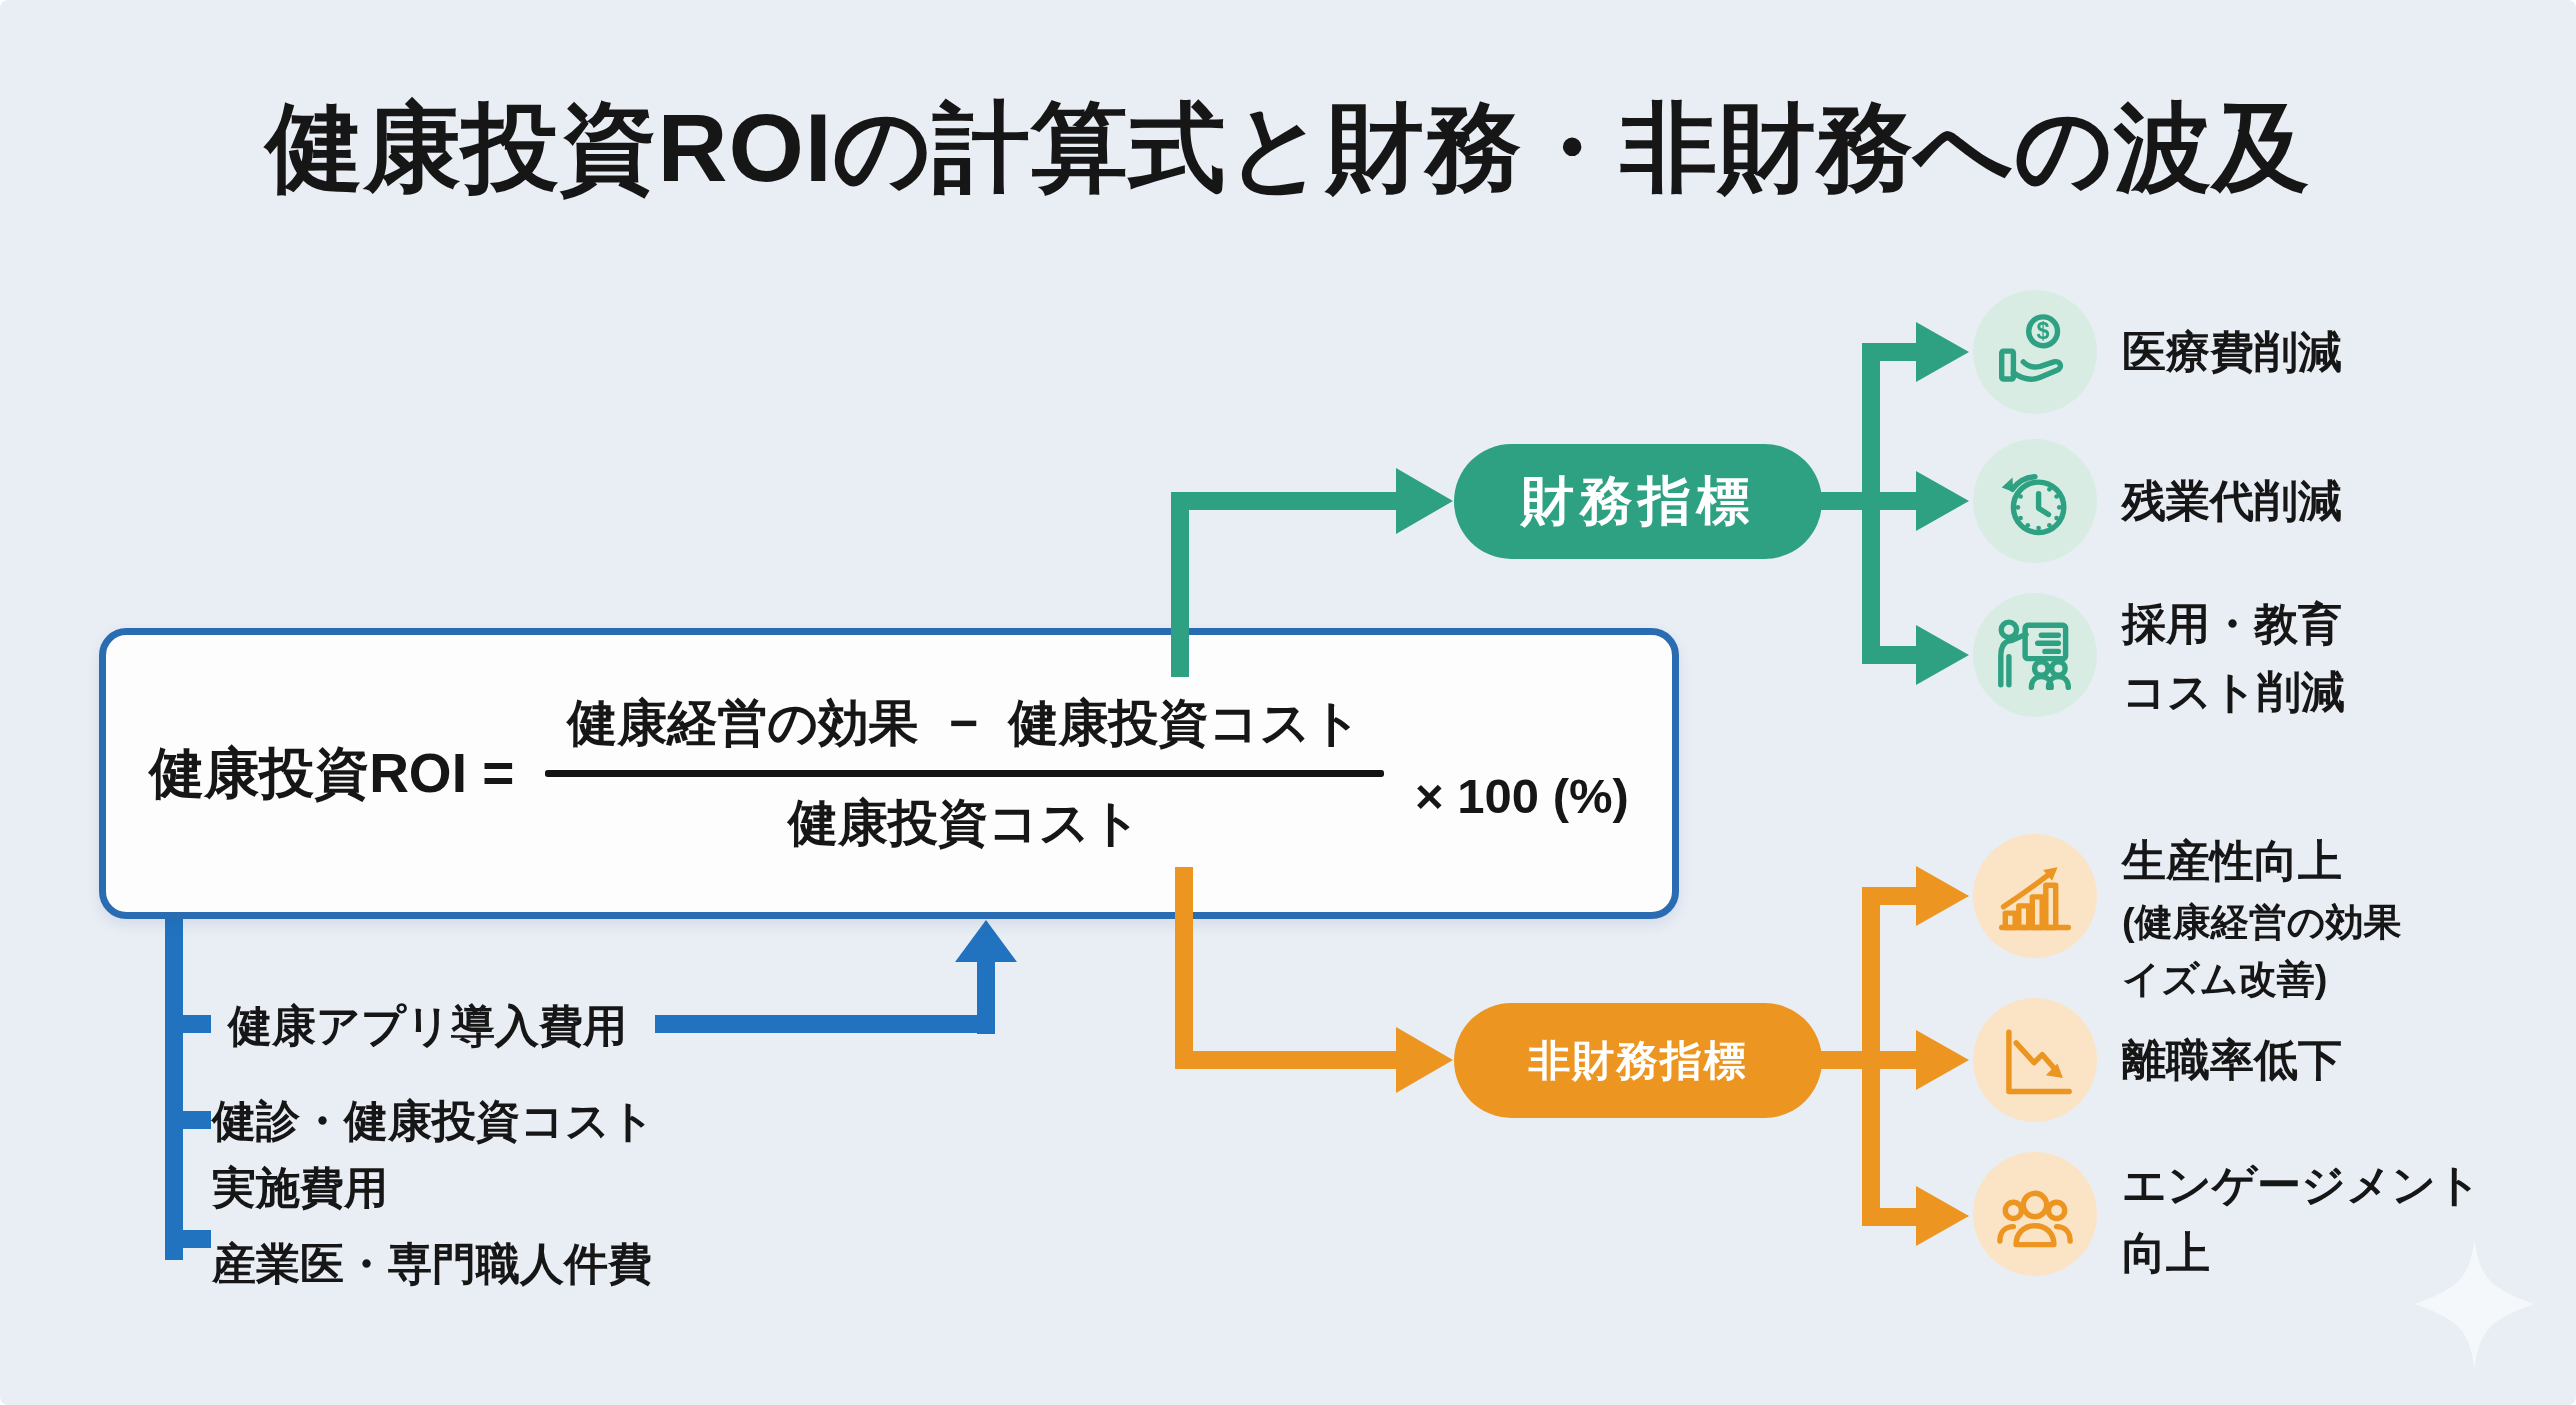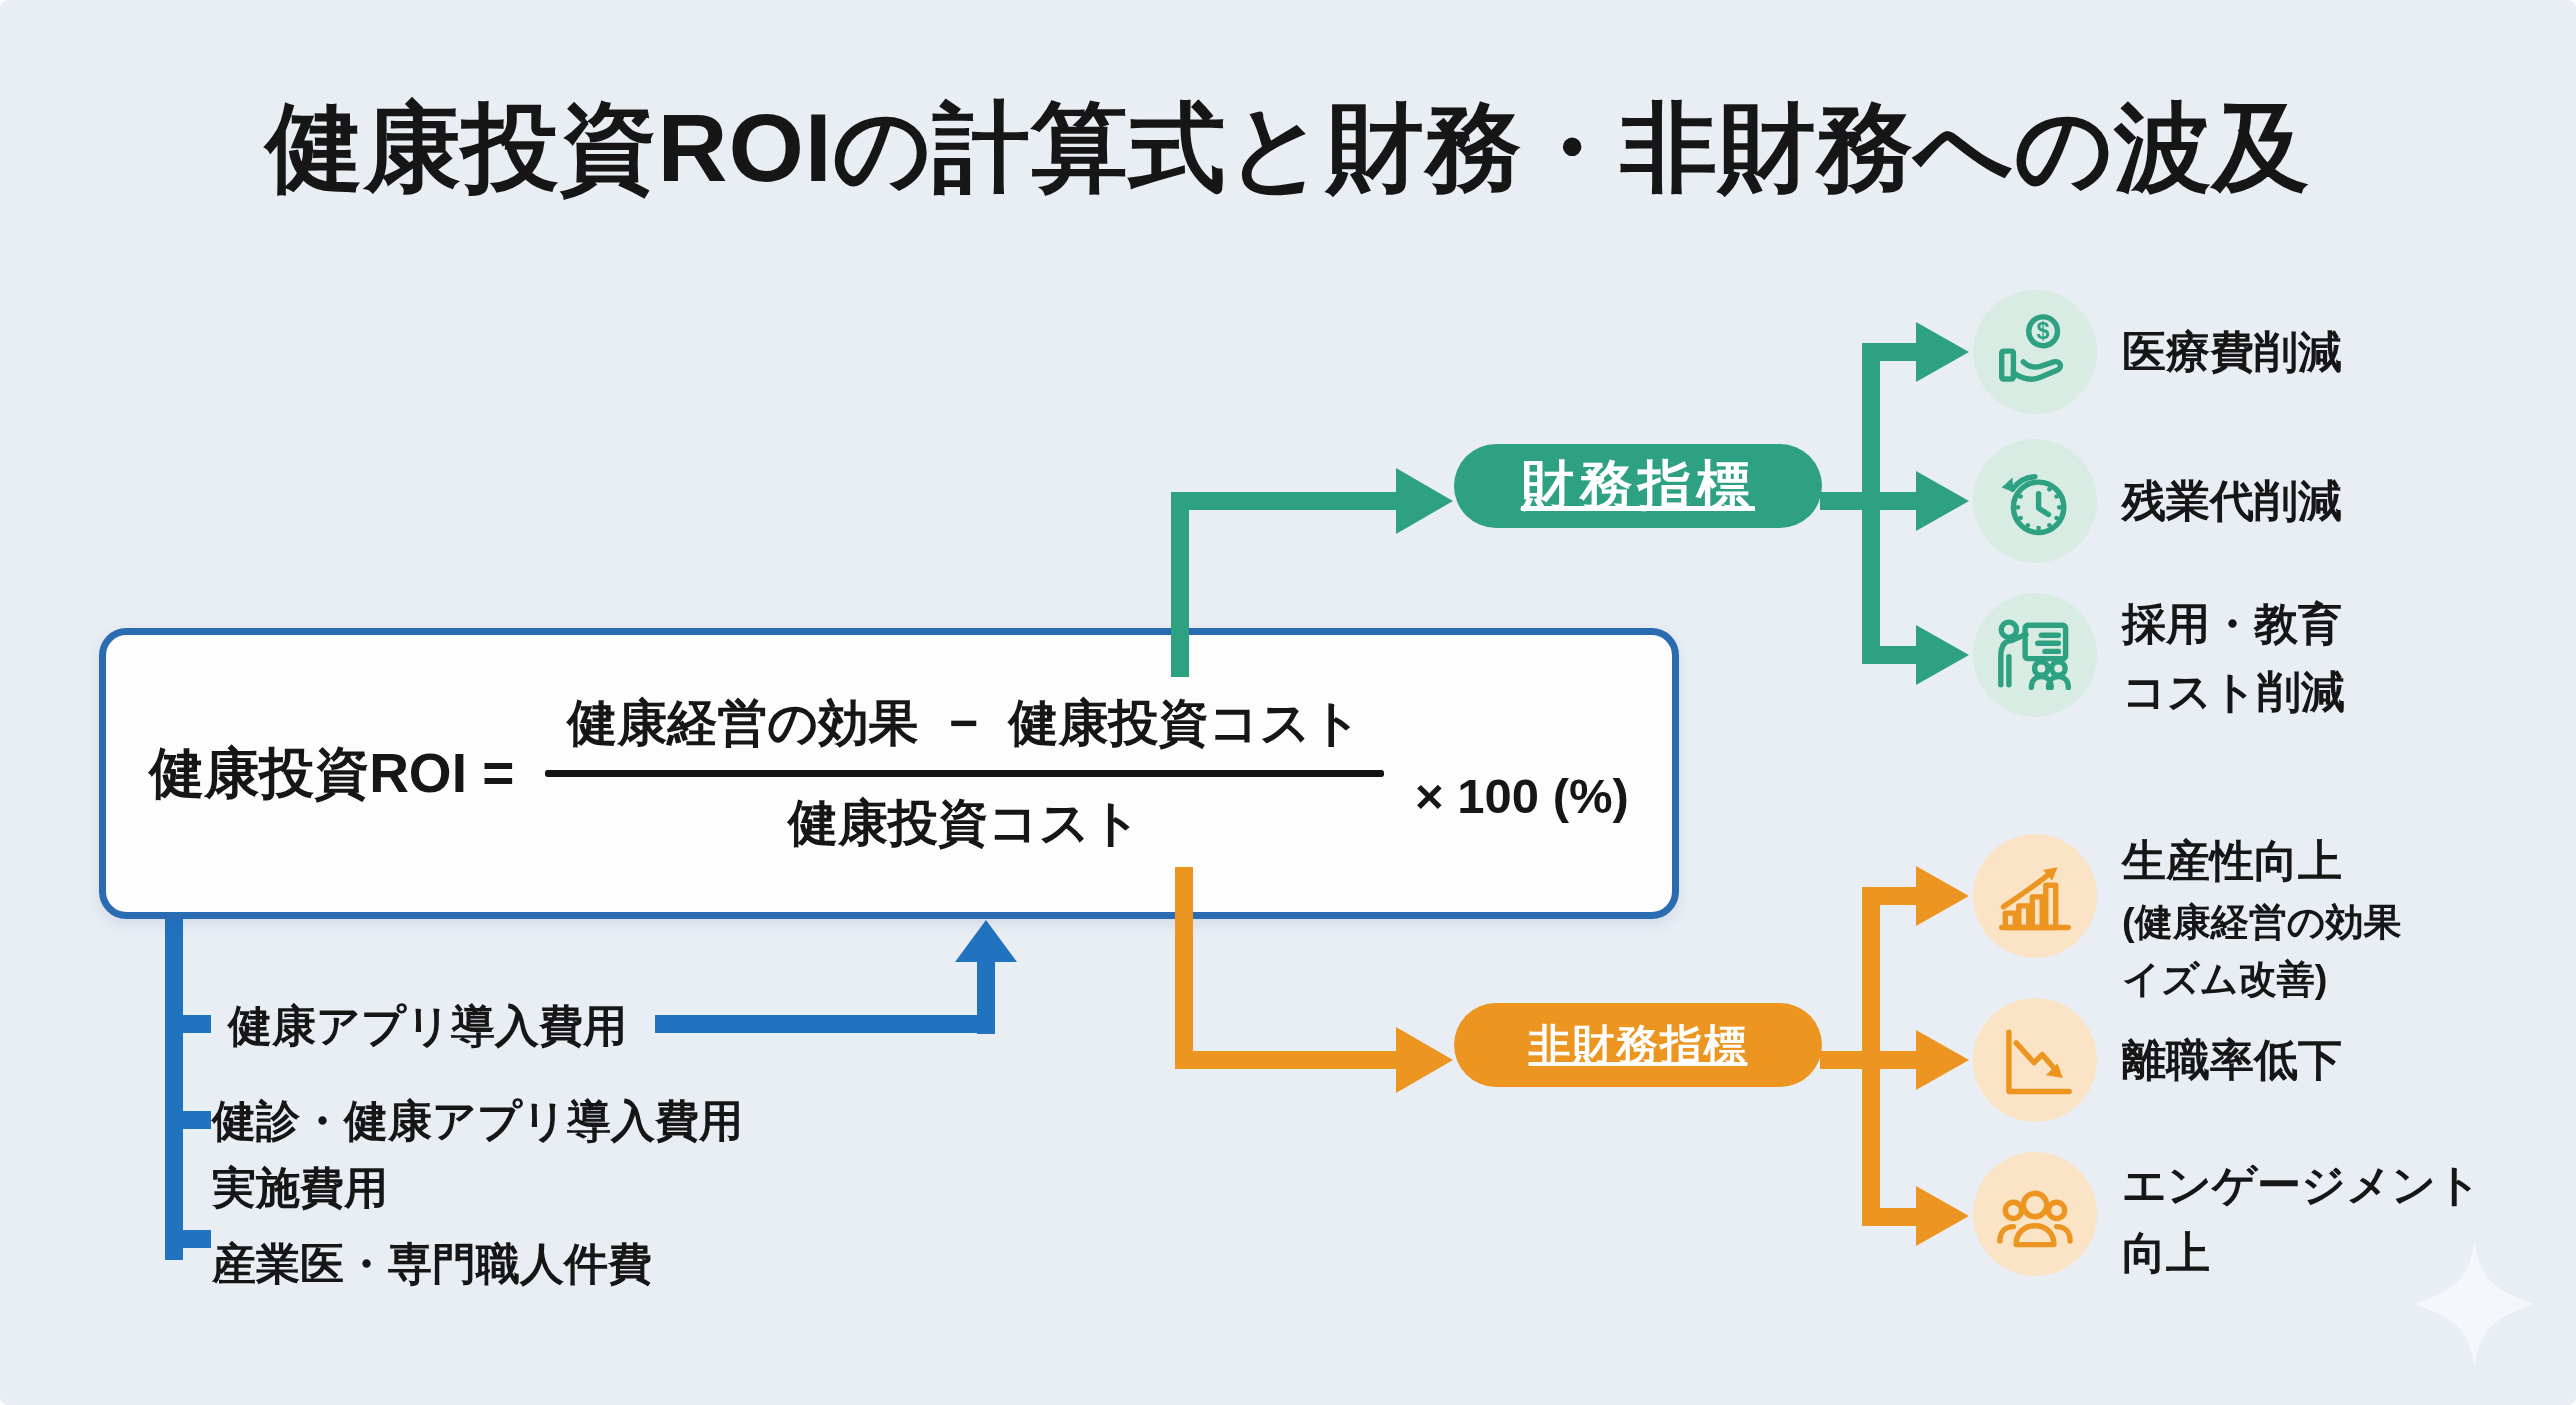--- a/index.html
+++ b/index.html
@@ -31,22 +31,22 @@
   .arr-right.big-green{border-left:57px solid var(--green,#2ea183);}
   .arr-right.big-orange{border-left:57px solid var(--orange,#ec9520);}
   .arr-right.sm{border-top-width:30px;border-bottom-width:30px;}
   .arr-right.sm-green{border-left:53px solid var(--green,#2ea183);}
   .arr-right.sm-orange{border-left:53px solid var(--orange,#ec9520);}
   .arr-up{position:absolute;width:0;height:0;z-index:1;
           border-left:31px solid transparent;border-right:31px solid transparent;
           border-bottom:42px solid var(--blue-line,#2173c0);}
 
   
-  .pill{position:absolute;width:368px;height:84px;border-radius:58px;z-index:2;
-        display:flex;align-items:center;justify-content:center;color:#ffffff;font-weight:800;text-decoration:underline;}
+  .pill{position:absolute;width:368px;height:115px;border-radius:58px;z-index:2;
+        display:flex;align-items:center;justify-content:center;color:#ffffff;font-weight:800;}
   .pill.green{background:var(--green,#2ea183);font-size:53px;letter-spacing:5.5px;}
   .pill.orange{background:var(--orange,#ec9520);font-size:42px;letter-spacing:1.8px;}
 
   
   .icon-circle{position:absolute;width:124px;height:124px;border-radius:50%;z-index:2;
                display:flex;align-items:center;justify-content:center;}
   .icon-circle.green{background:var(--green-light,#d8ece3);color:var(--green,#2ea183);}
   .icon-circle.orange{background:var(--orange-light,#fbe3c6);color:var(--orange,#ec9520);}
   .icon-circle svg{width:90px;height:90px;fill:none;stroke:currentColor;stroke-width:6;
                    stroke-linecap:round;stroke-linejoin:round;}
@@ -211,21 +211,21 @@
   <div class="seg blue" style="left:165px;top:1111px;width:46px;height:18.3px;"></div>
   <div class="seg blue" style="left:165px;top:1230px;width:46px;height:18.3px;"></div>
   <div class="seg blue" style="left:655px;top:1015px;width:340px;height:18.3px;"></div>
   <div class="seg blue" style="left:977px;top:961px;width:18.3px;height:73px;"></div>
   <div class="arr-up" style="left:955px;top:920px;"></div>
 
   <div class="cost" style="top:992px;margin-left:16px;">
     <div>健康アプリ導入費用</div>
   </div>
   <div class="cost" style="top:1087px;">
-    <div>健診・健康アプリ導入費用</div>
+    <div>健診・健康投資コスト</div>
     <div>実施費用</div>
   </div>
   <div class="cost" style="top:1230px;">
     <div>産業医・専門職人件費</div>
   </div>
 
   <svg class="sparkle" viewBox="0 0 130 140">
     <path d="M65 0 C71 40 80 52 130 70 C80 88 71 100 65 140 C59 100 50 88 0 70 C50 52 59 40 65 0 Z"></path>
   </svg>
 

